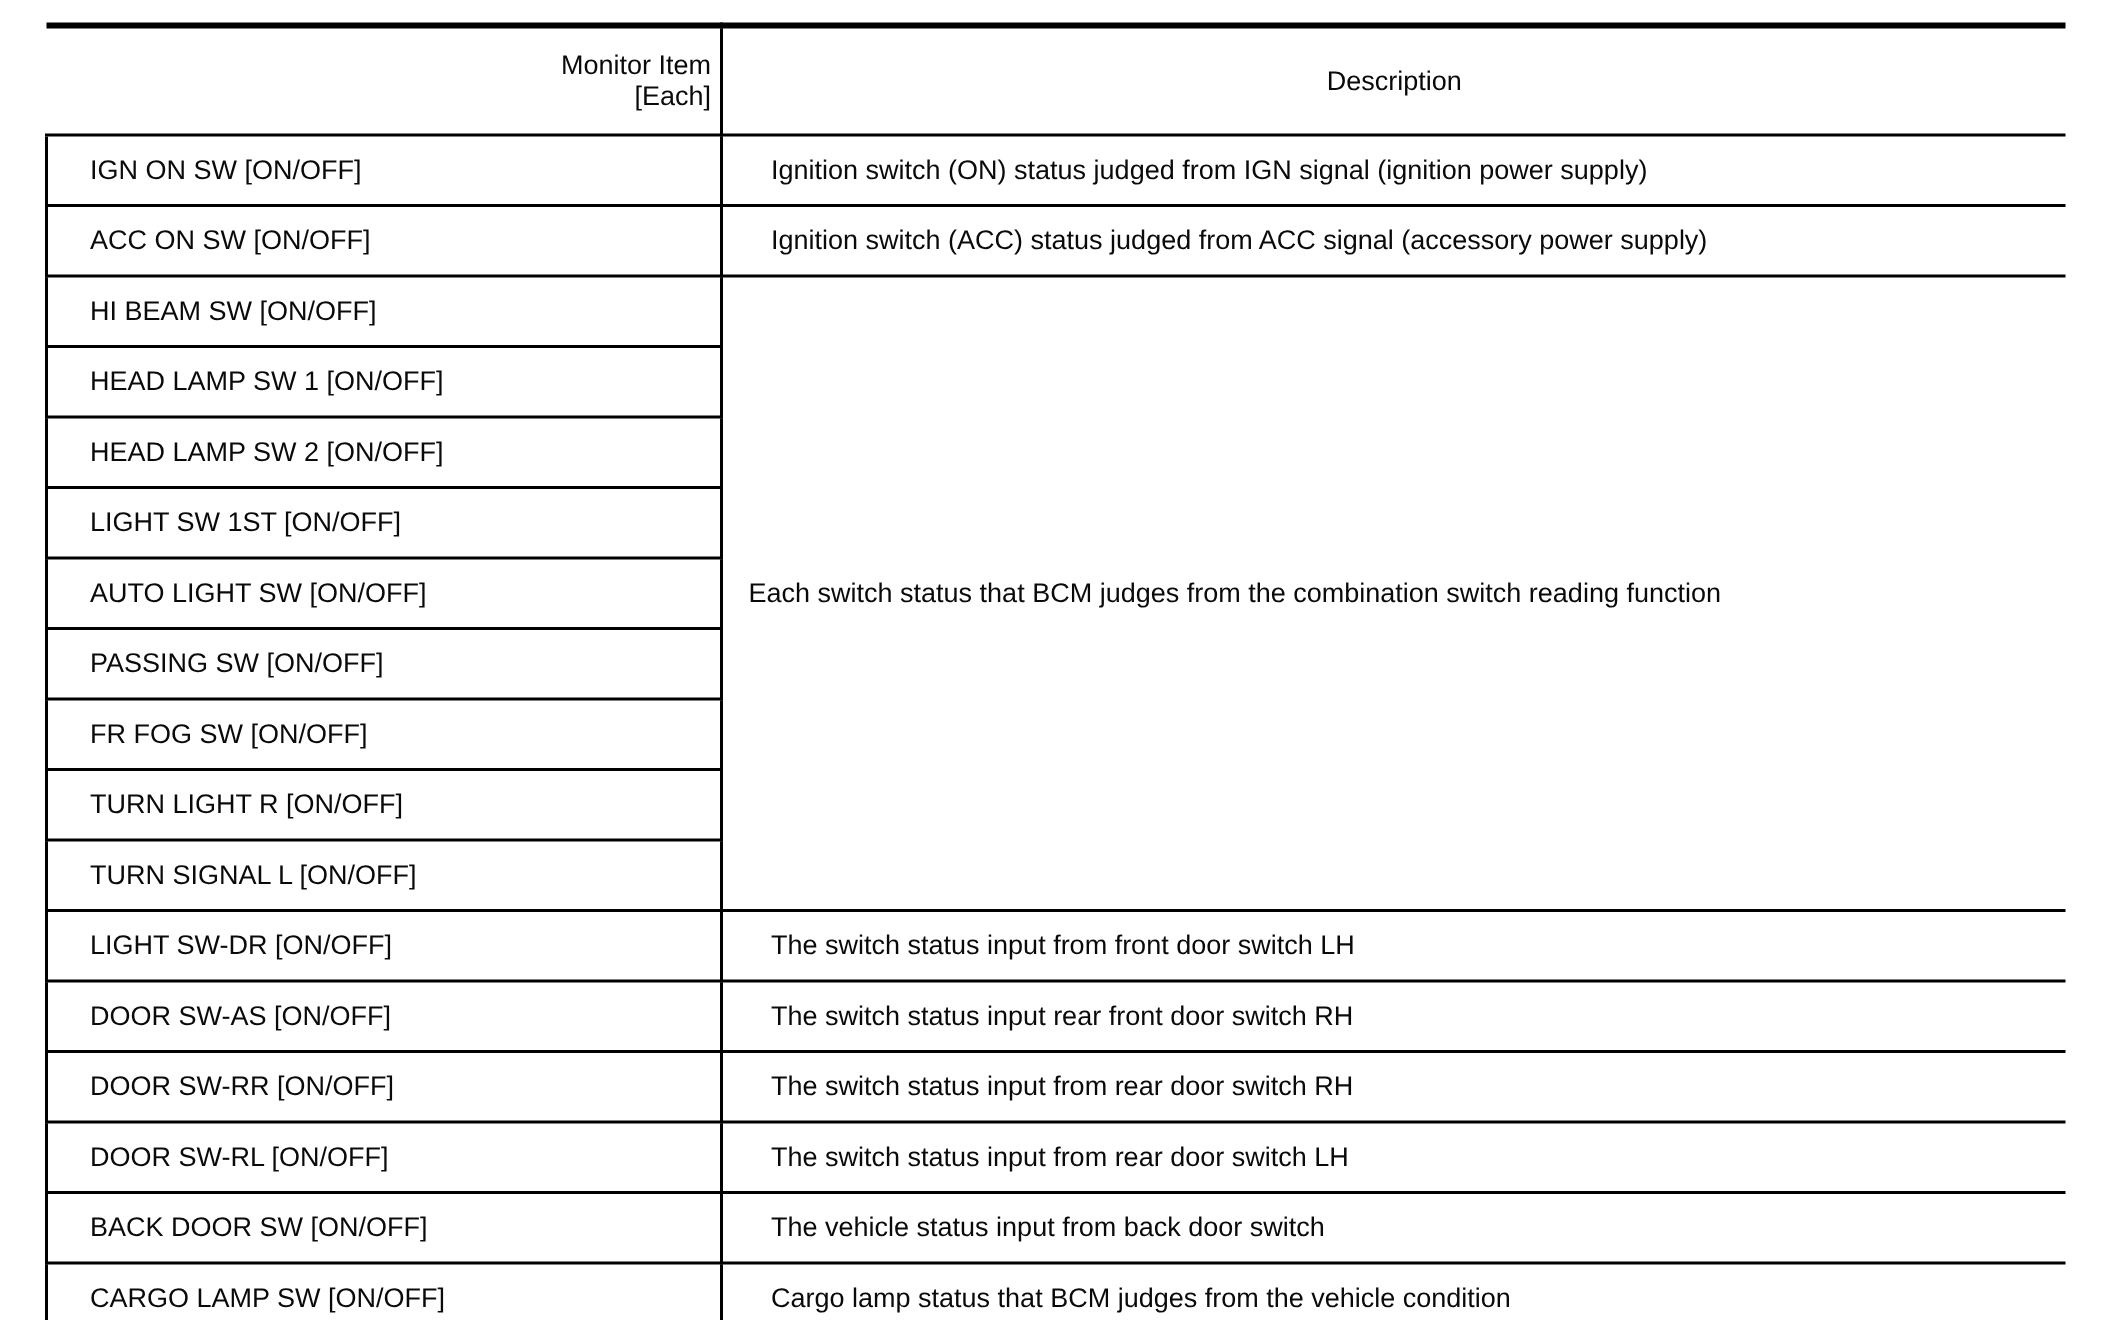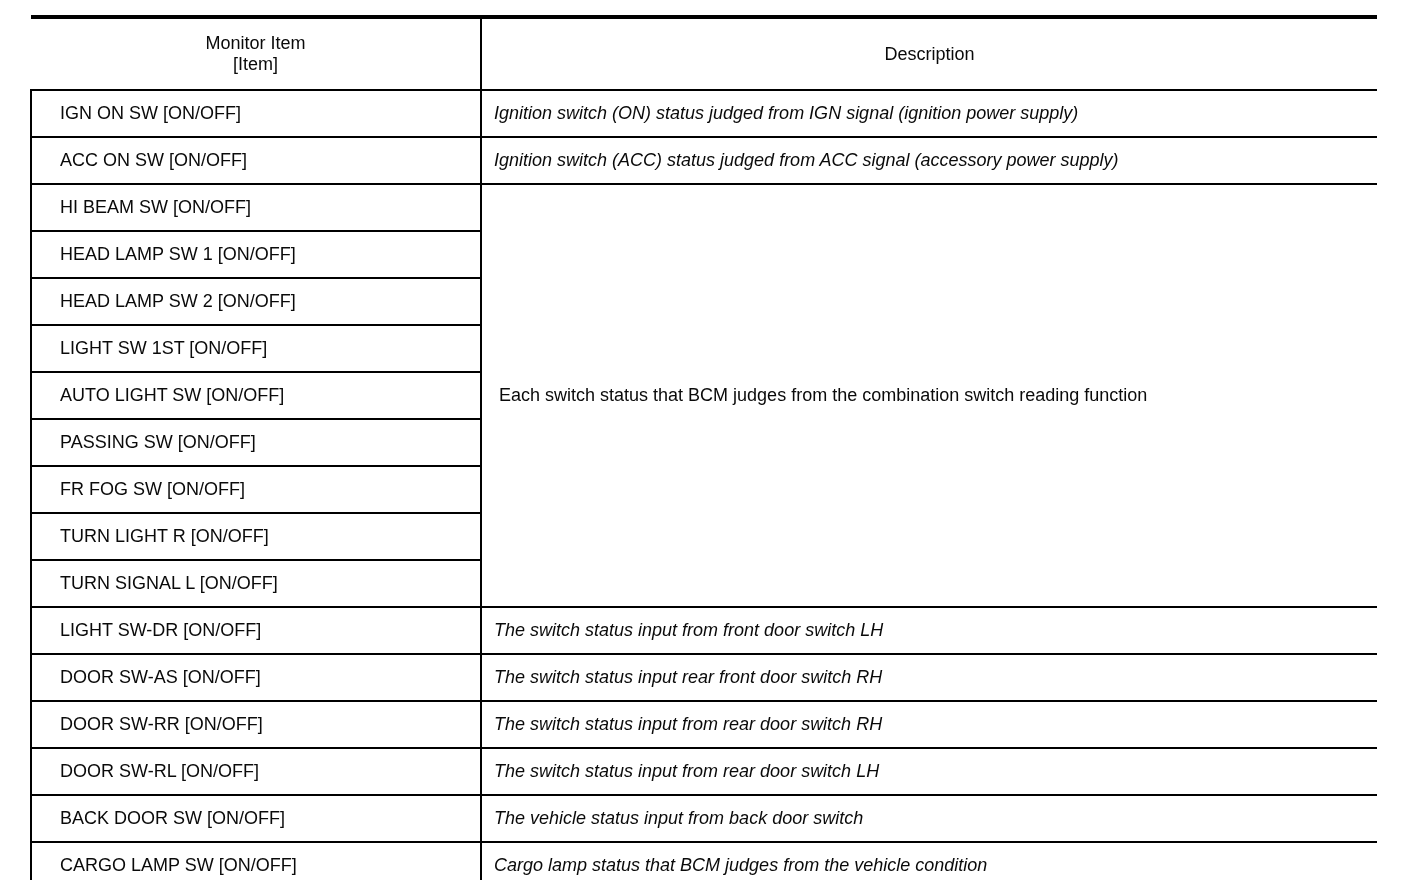--- a/index.html
+++ b/index.html
@@ -42,57 +42,57 @@
     overflow: hidden;
     white-space: nowrap;
   }
   
   table.monitor-table th.cell-item,
   table.monitor-table td.cell-item {
     border-right: 2px solid #000;
     border-left: 2px solid #000;
   }
   
-  table.monitor-table th.cell-item { border-left: none; }
+  table.monitor-table th.cell-item { border-left: none; text-align: right; }
   
   table.monitor-table th.cell-desc,
   table.monitor-table td.cell-desc { border-right: none; }
 
   thead th {
     height: 70px;
     text-align: center;
     padding: 0 6px;
   }
   tbody td {
     height: 45px;
     padding: 0;
   }
   td.cell-item { padding-left: 28px; }
-  td.cell-desc { padding-left: 12px; font-style: italic; }
+  td.cell-desc { padding-left: 32px; }
   td.cell-desc-merged {
     border-right: none;
     padding-left: 17px;
     vertical-align: middle;
   }
   .hdr-line { display: block; }
 </style>
 </head>
 <body>
 
 <div class="page">
   <table class="monitor-table">
     <colgroup>
       <col class="col-item">
       <col class="col-desc">
     </colgroup>
     <thead>
       <tr>
         <th class="cell-item">
           <span class="hdr-line">Monitor Item</span>
-          <span class="hdr-line">[Item]</span>
+          <span class="hdr-line">[Each]</span>
         </th>
         <th class="cell-desc">Description</th>
       </tr>
     </thead>
     <tbody>
       <tr>
         <td class="cell-item">IGN ON SW [ON/OFF]</td>
         <td class="cell-desc">Ignition switch (ON) status judged from IGN signal (ignition power supply)</td>
       </tr>
       <tr>

